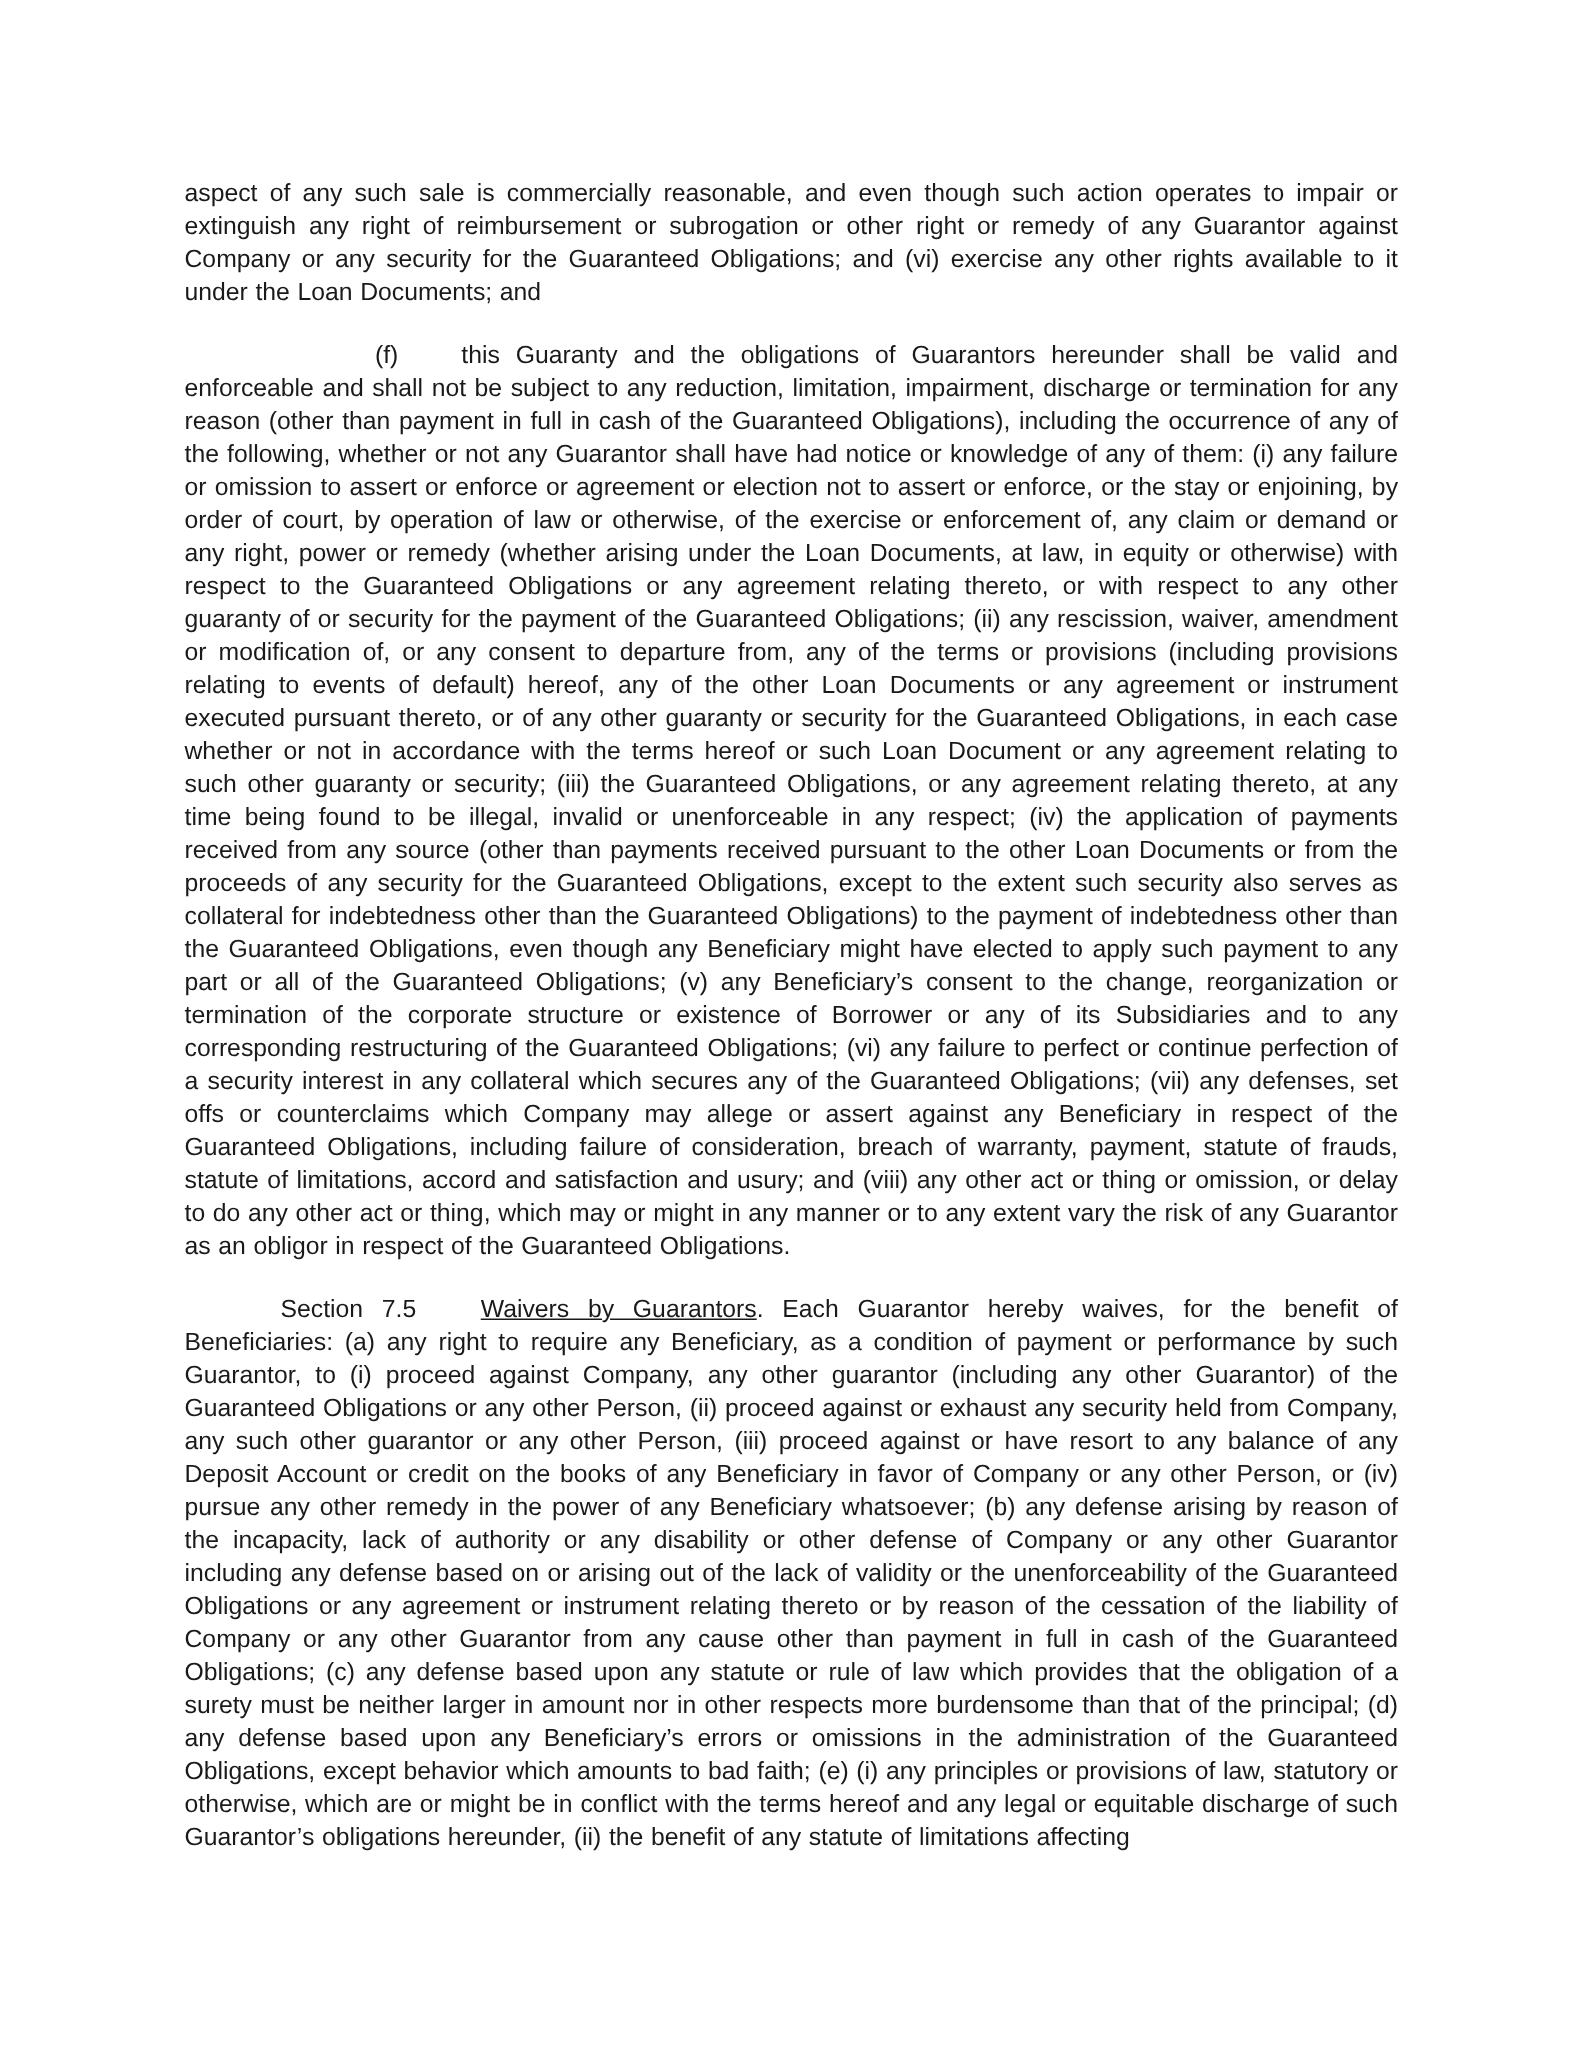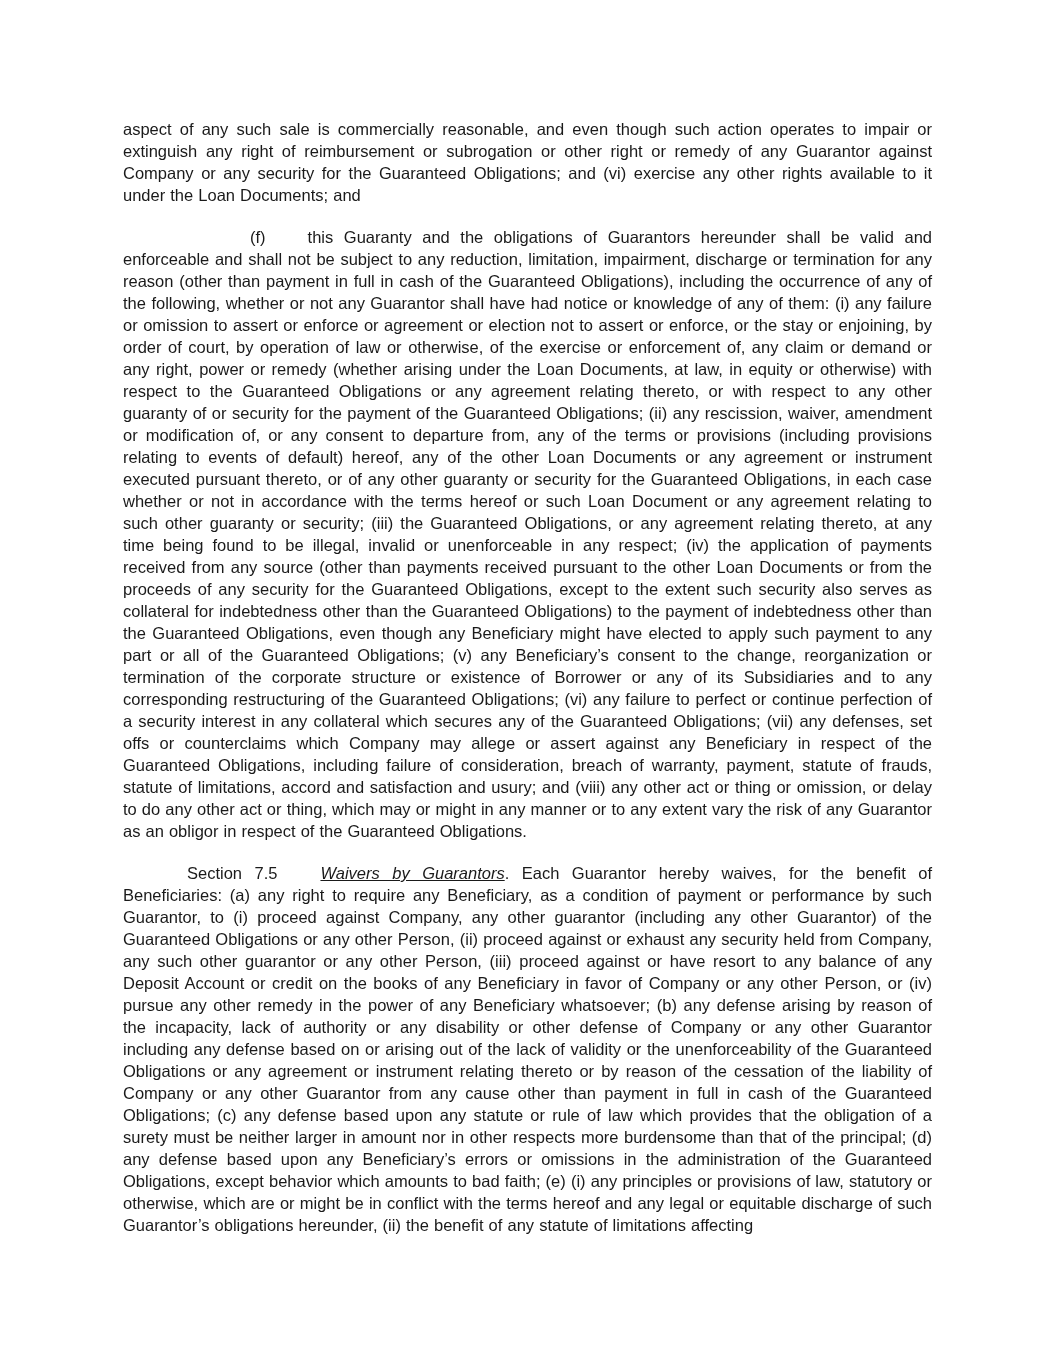--- a/index.html
+++ b/index.html
@@ -35,21 +35,20 @@
   .tab {
     display: inline-block;
     height: 1px;
   }
   .tab-f   { width: 127px; }
   .gap-f   { width: 42px; }
   .tab-sec { width: 64px; }
   .gap-sec { width: 43px; }
   .underline {
     text-decoration: underline;
-    font-style: italic;
   }
   .footer {
     position: absolute;
     left: 0;
     right: 0;
     top: 1254px;
     text-align: center;
     font-size: 16.5px;
     line-height: 22px;
   }

